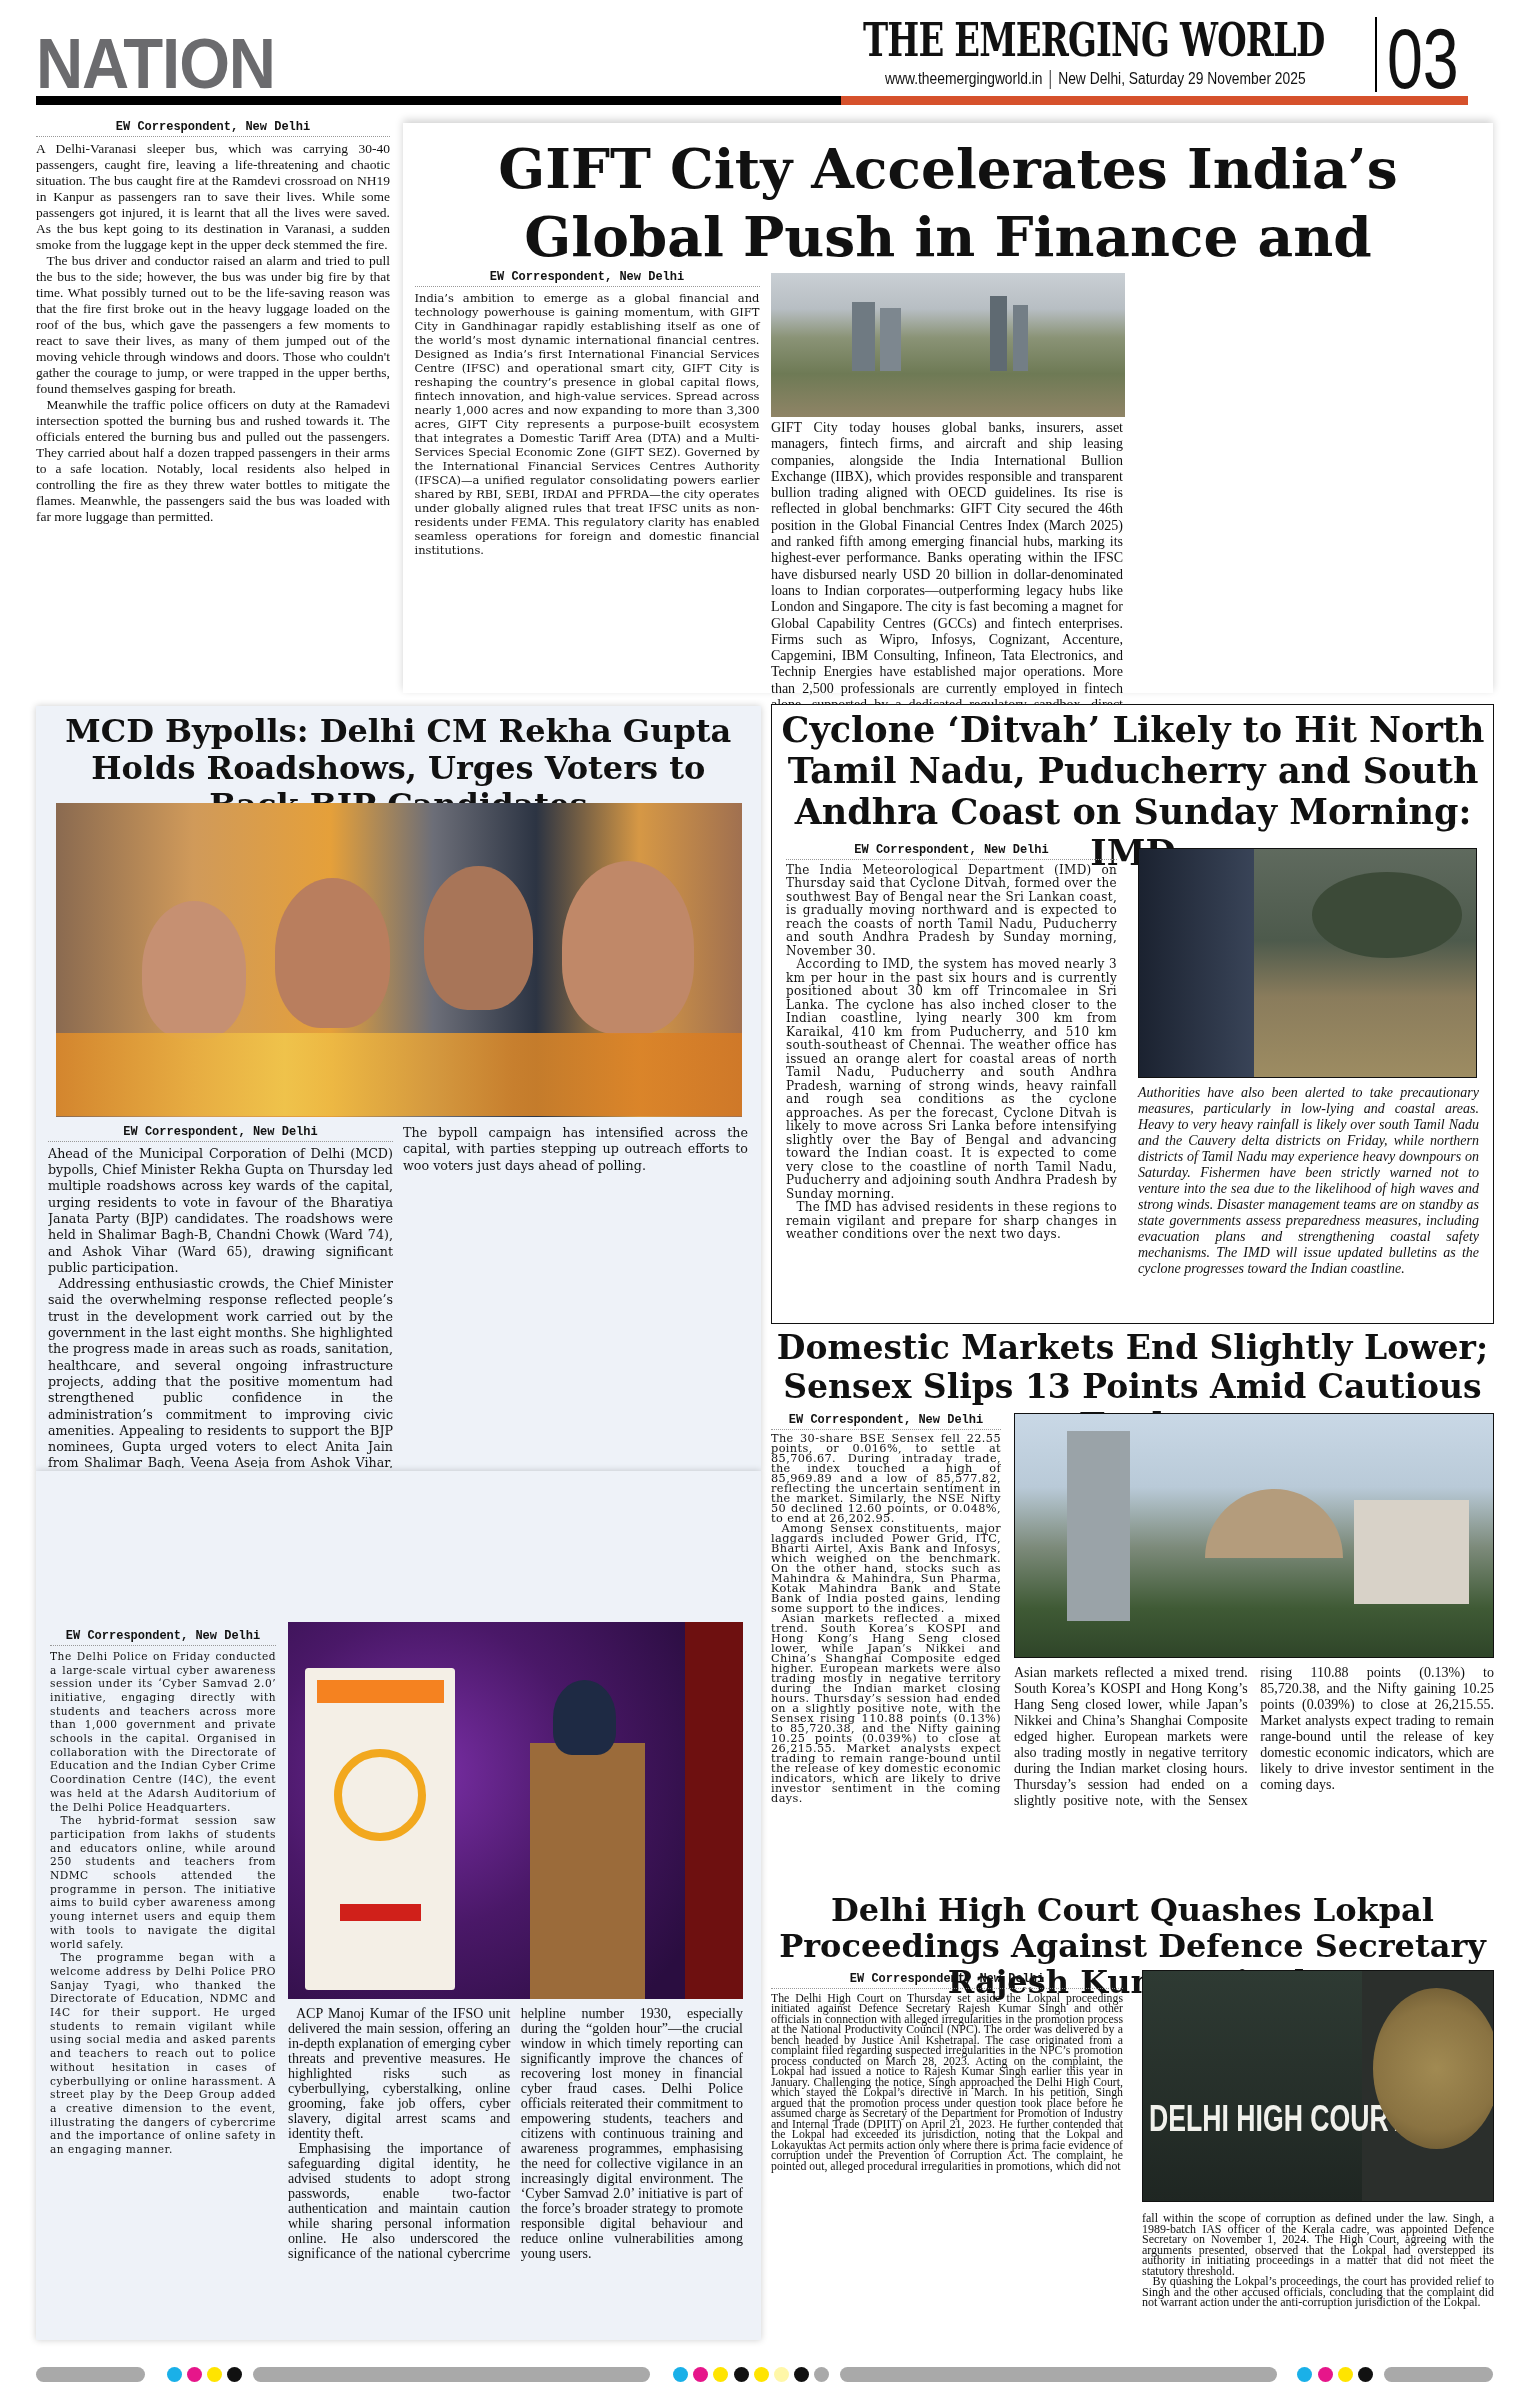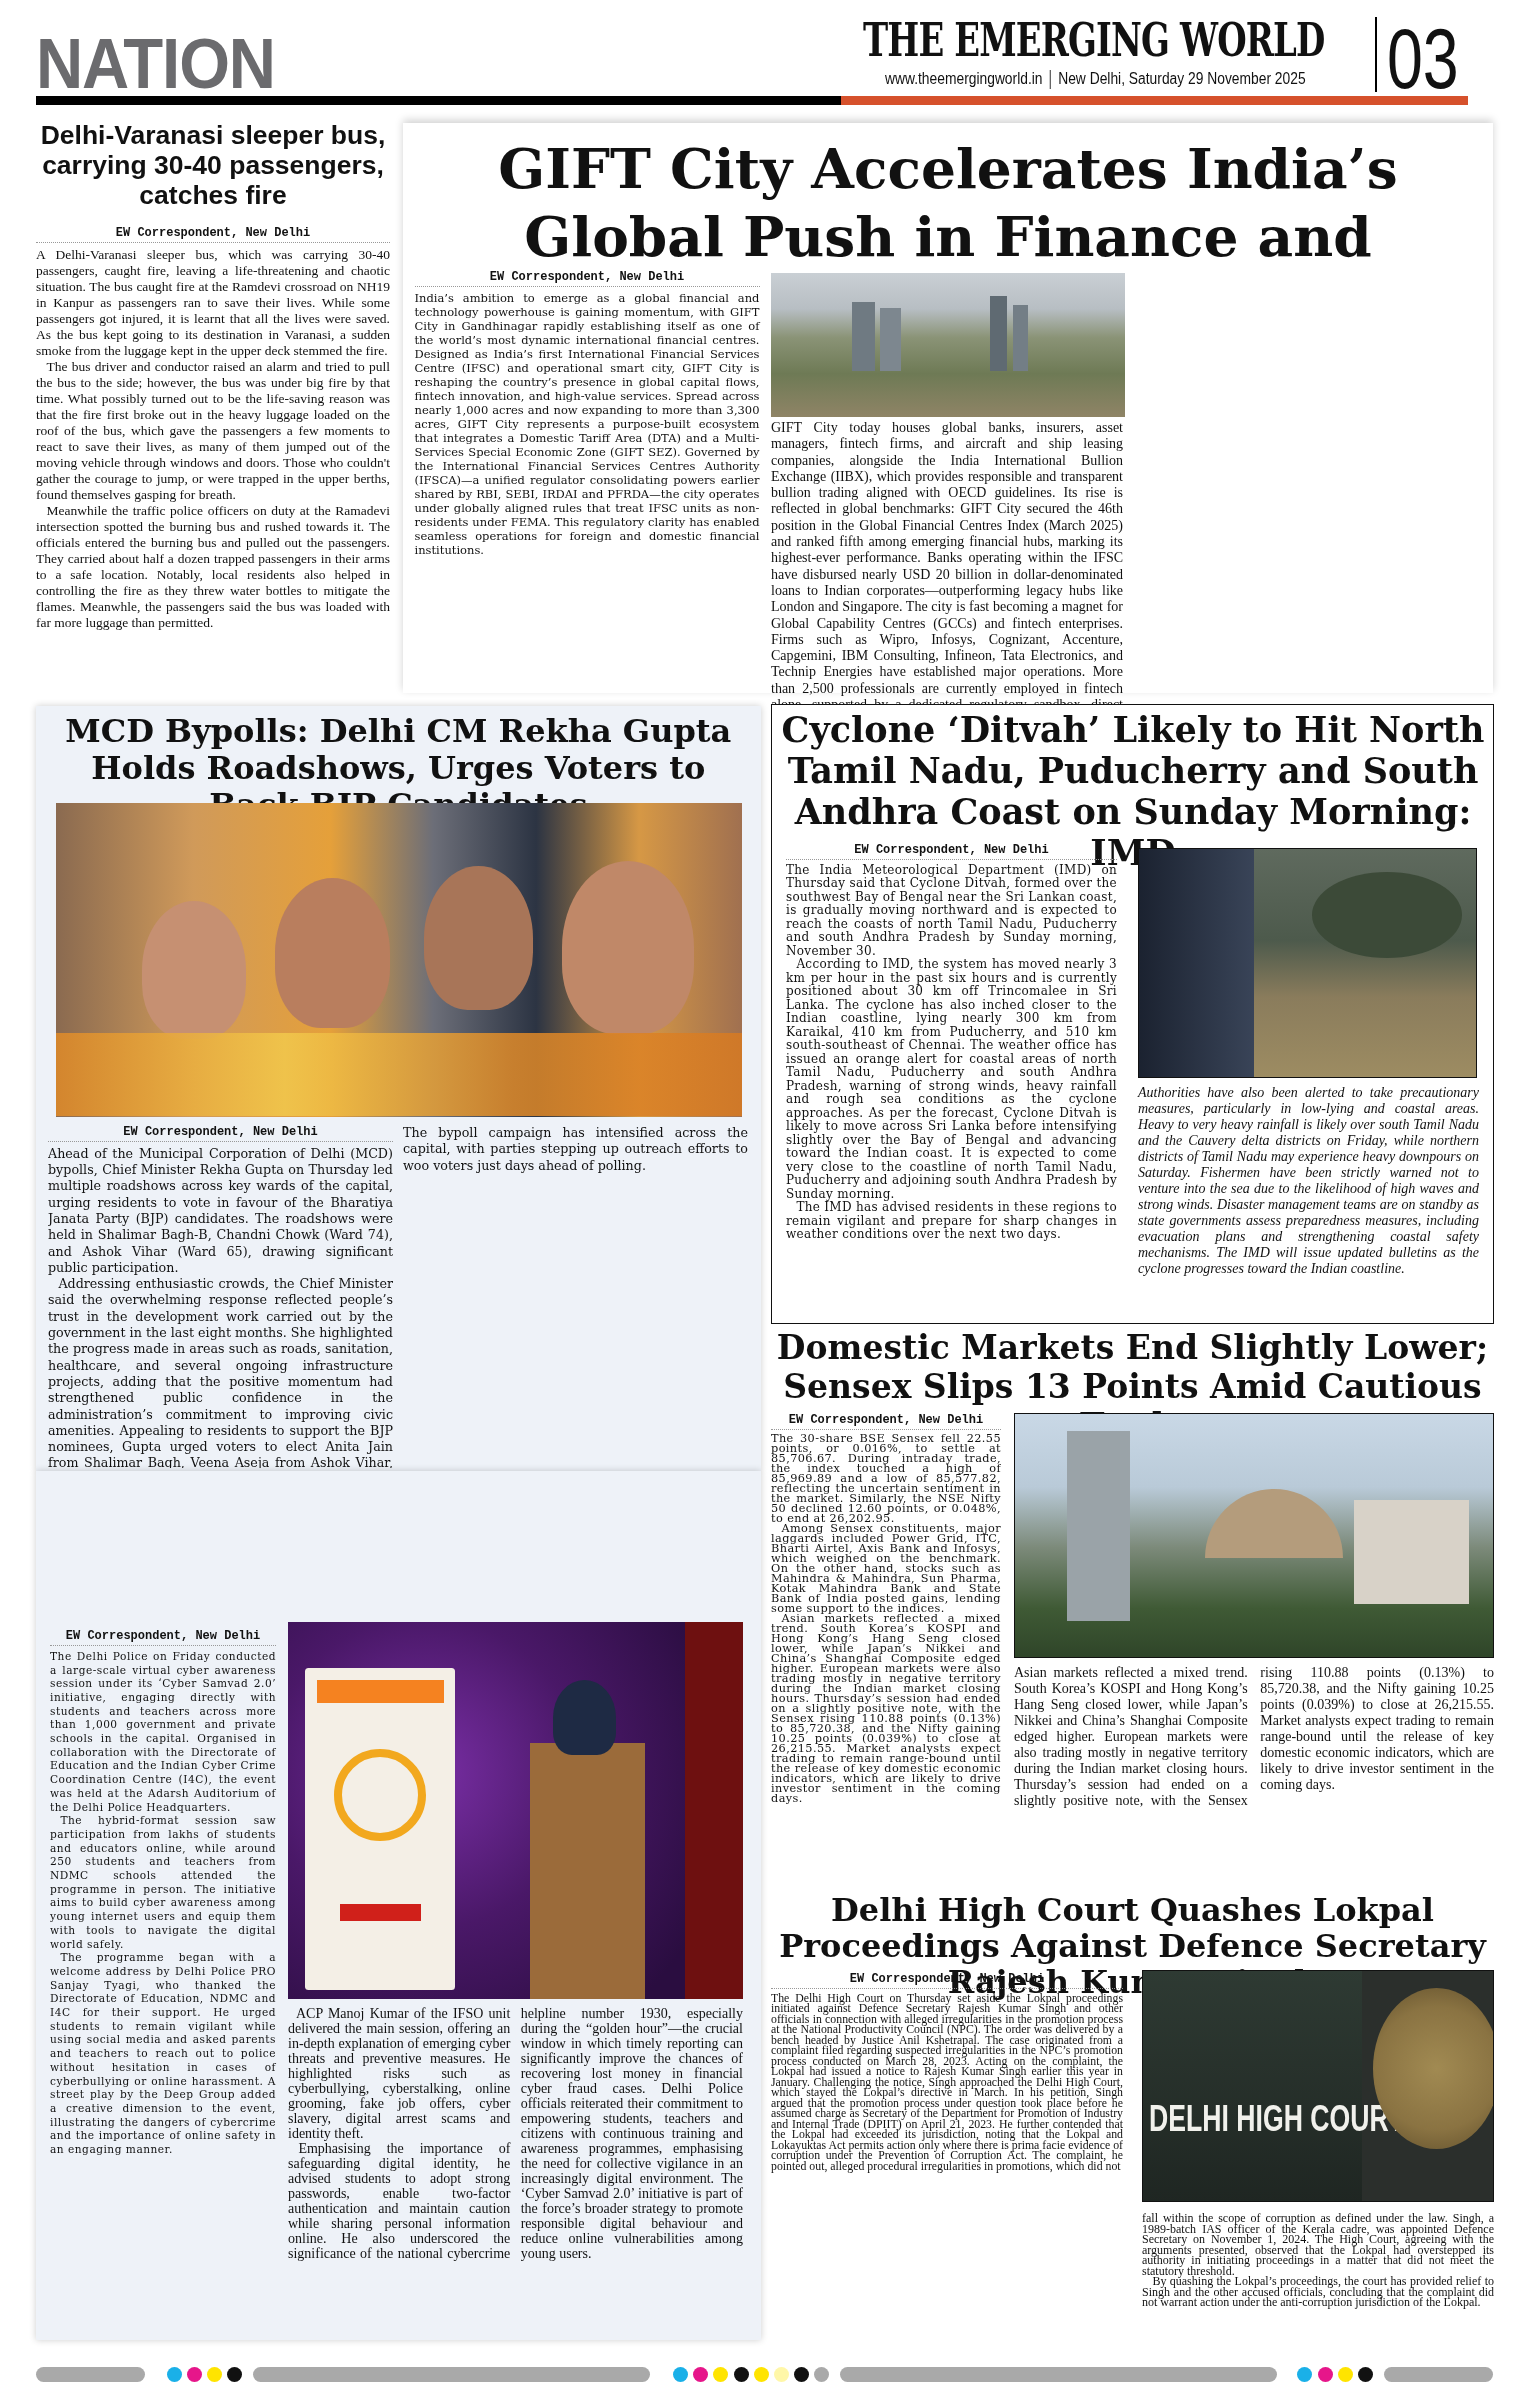--- a/index.html
+++ b/index.html
@@ -37,21 +37,20 @@
 <div class="abs masthead">THE EMERGING WORLD</div>
 <div class="abs mast-sub">
   <span>www.theemergingworld.in</span><span class="sep"></span><span>New Delhi, Saturday 29 November 2025</span>
 </div>
 <div class="abs page-div"></div>
 <div class="abs page-num">03</div>
 <div class="abs bar-black"></div>
 <div class="abs bar-orange"></div>
 
 <div class="abs" style="left:36px;top:120px;width:354px;">
-  <div class="hl hl-sans" style="font-size:26.5px;line-height:30px;margin-bottom:16px;">Delhi-Varanasi sleeper bus, carrying 30-40 passengers, catches fire</div>
   <div class="byline">EW Correspondent, New Delhi</div>
   <div class="body" style="font-size:13.5px;line-height:16px;">
     <p>A Delhi-Varanasi sleeper bus, which was carrying 30-40 passengers, caught fire, leaving a life-threatening and chaotic situation. The bus caught fire at the Ramdevi crossroad on NH19 in Kanpur as passengers ran to save their lives. While some passengers got injured, it is learnt that all the lives were saved. As the bus kept going to its destination in Varanasi, a sudden smoke from the luggage kept in the upper deck stemmed the fire.</p>
     <p>The bus driver and conductor raised an alarm and tried to pull the bus to the side; however, the bus was under big fire by that time. What possibly turned out to be the life-saving reason was that the fire first broke out in the heavy luggage loaded on the roof of the bus, which gave the passengers a few moments to react to save their lives, as many of them jumped out of the moving vehicle through windows and doors. Those who couldn't gather the courage to jump, or were trapped in the upper berths, found themselves gasping for breath.</p>
     <p>Meanwhile the traffic police officers on duty at the Ramadevi intersection spotted the burning bus and rushed towards it. The officials entered the burning bus and pulled out the passengers. They carried about half a dozen trapped passengers in their arms to a safe location. Notably, local residents also helped in controlling the fire as they threw water bottles to mitigate the flames. Meanwhle, the passengers said the bus was loaded with far more luggage than permitted.</p>
   </div>
 </div>
 
 <div class="abs card" style="left:403px;top:123px;width:1090px;height:570px;">
   <div class="hl hl-cond" style="position:absolute;left:0;top:11.5px;width:100%;font-size:55px;line-height:68px;">GIFT City Accelerates India’s Global Push in Finance and Technology</div>

